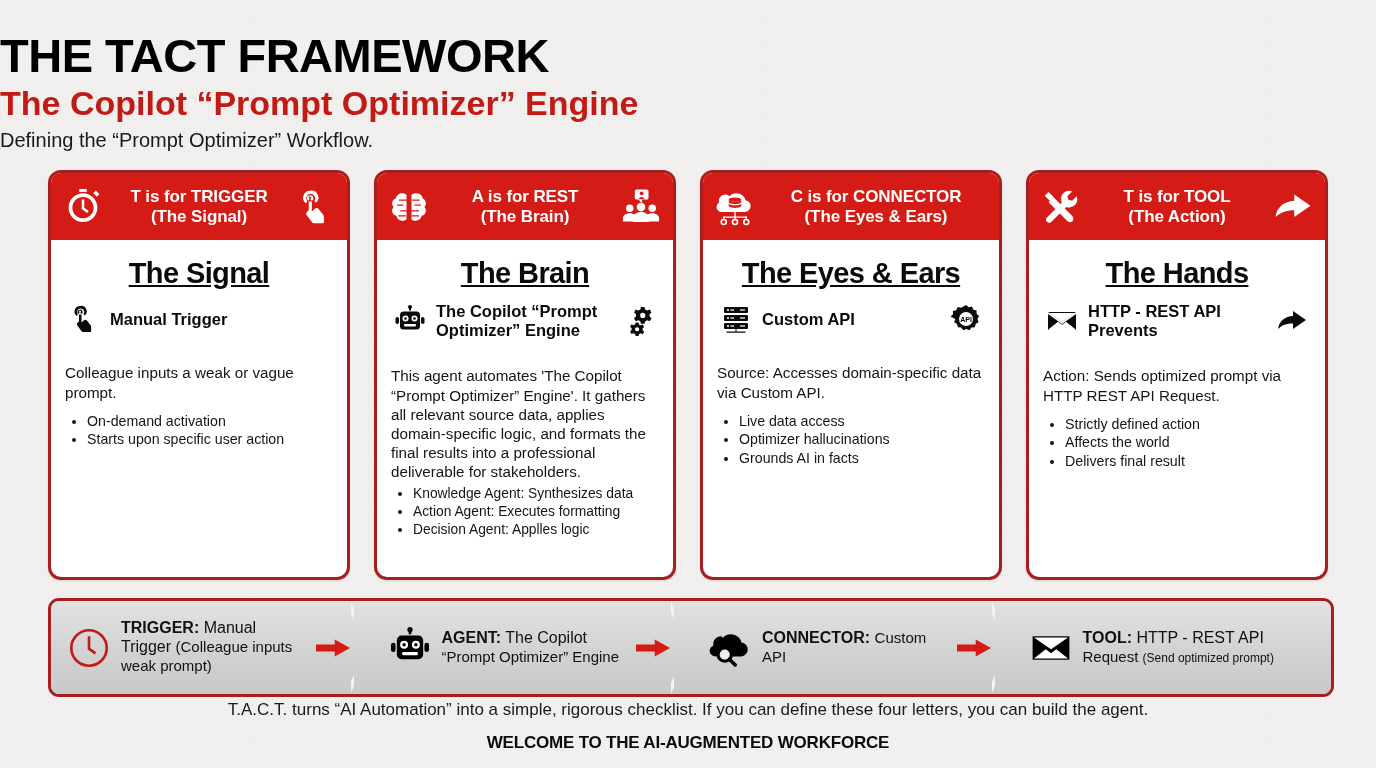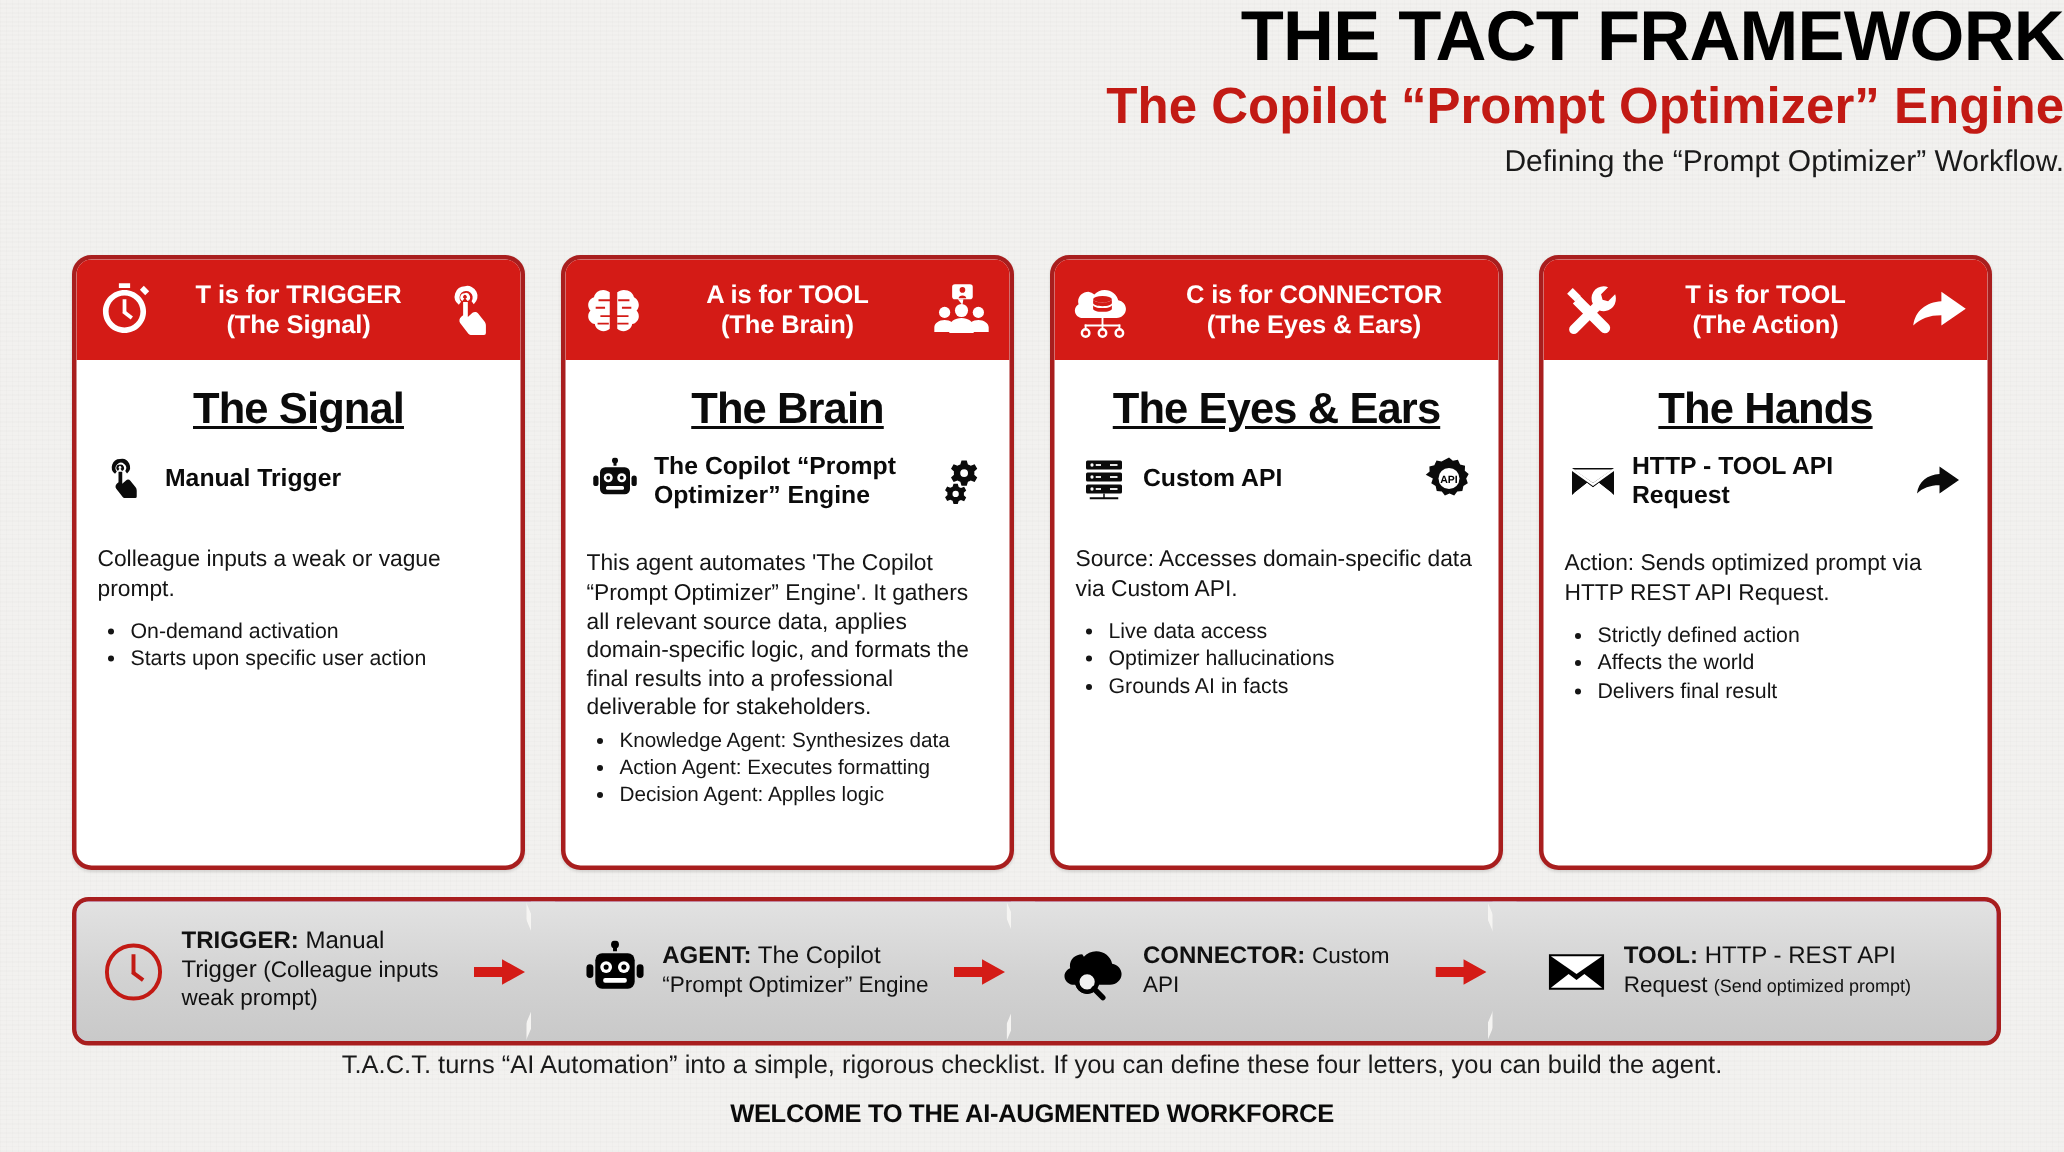--- a/index.html
+++ b/index.html
@@ -14,21 +14,21 @@
   
   body::before{
     content:"";position:absolute;inset:0;pointer-events:none;
     background:
       repeating-linear-gradient(0deg, rgba(0,0,0,.012) 0 1px, transparent 1px 3px),
       repeating-linear-gradient(90deg, rgba(0,0,0,.010) 0 1px, transparent 1px 4px);
   }
   .page{position:relative;width:1376px;height:768px;}
 
   
-  .titles{text-align:right;padding-top:0;}
+  .titles{text-align:left;padding-top:32px;}
   .t1{
     font-size:47px;font-weight:bold;letter-spacing:-0.5px;line-height:1.02;
     color:#000;
   }
   .t2{
     font-size:34px;font-weight:bold;color:#C21A14;margin-top:6px;line-height:1.05;
   }
   .t3{
     font-size:20px;color:#1a1a1a;margin-top:7px;line-height:1.1;
   }
@@ -186,21 +186,21 @@
 
     <div class="card c2">
       <div class="card-head">
         <span class="head-ico">
           <svg viewBox="0 0 64 64">
               <path d="M21 10c-5 0-9 3.3-9.8 7.8C7.4 19 5 22.2 5 26c0 2.3.9 4.4 2.4 6C6 33.5 5 35.7 5 38c0 4.1 3 7.6 7.1 8.5.5 4.3 4.3 7.5 9.2 7.5 2.6 0 5-1 6.7-2.6V12.5C26.3 11 23.8 10 21 10zm22 0c-2.8 0-5.3 1-7 2.5v38.9c1.7 1.6 4.1 2.6 6.7 2.6 4.9 0 8.7-3.2 9.2-7.5C56 45.6 59 42.1 59 38c0-2.3-1-4.5-2.4-6 1.5-1.6 2.4-3.7 2.4-6 0-3.8-2.4-7-5.2-8.2C53 13.3 49 10 43 10z"></path>
               <path fill="#D41B16" d="M16 20h14v2H16zm-3 8h10v2H13zm5 9h13v2H18zm-3 8h12v2H15zm22-25h12v2H37zm4 8h10v2H41zm-6 9h13v2H35zm1 8h12v2H36z"></path>
             </svg>
         </span>
         <span class="head-txt">
-          <span>A is for TOOL</span>
+          <span>A is for REST</span>
           <span class="l2">(The Brain)</span>
         </span>
         <span class="head-ico">
           <svg viewBox="0 0 64 64">
               <rect x="22" y="4" width="22" height="16" rx="3"></rect>
               <path d="M28 20l5 6 1-6z"></path>
               <circle cx="33" cy="10" r="3" fill="#D41B16"></circle>
               <path d="M33 16c-2.2 0-4 1.2-4 2.6V19h8v-.4c0-1.4-1.8-2.6-4-2.6z" fill="#D41B16"></path>
               <circle cx="14" cy="34" r="6"></circle>
               <circle cx="32" cy="32" r="7"></circle>
@@ -326,21 +326,21 @@
         <div class="sub-row">
           <span class="sub-ico">
             <svg viewBox="0 0 64 64">
                 <path d="M4 14h56v36H4z"></path>
                 <path d="M4 14l28 20 28-20v4L32 38 4 18z" fill="#fff"></path>
                 <path d="M4 50l20-16 8 6 8-6 20 16z" fill="#fff"></path>
                 <path d="M6 16h52L32 34z" fill="#fff"></path>
                 <path d="M6 48l18-14 8 6 8-6 18 14z" fill="#fff"></path>
               </svg>
           </span>
-          <span class="sub-txt">HTTP - TOOL API Request</span>
+          <span class="sub-txt">HTTP - REST API Prevents</span>
           <span class="sub-ico-right">
             <svg viewBox="0 0 64 64">
                 <path d="M4 48c2-16 14-25 30-26V12l26 18-26 18V37c-13 0-22 3.5-30 11z"></path>
               </svg>
           </span>
         </div>
         <p class="desc">Action: Sends optimized prompt via HTTP REST API Request.</p>
         <ul class="bullets">
           <li>Strictly defined action</li>
           <li>Affects the world</li>

